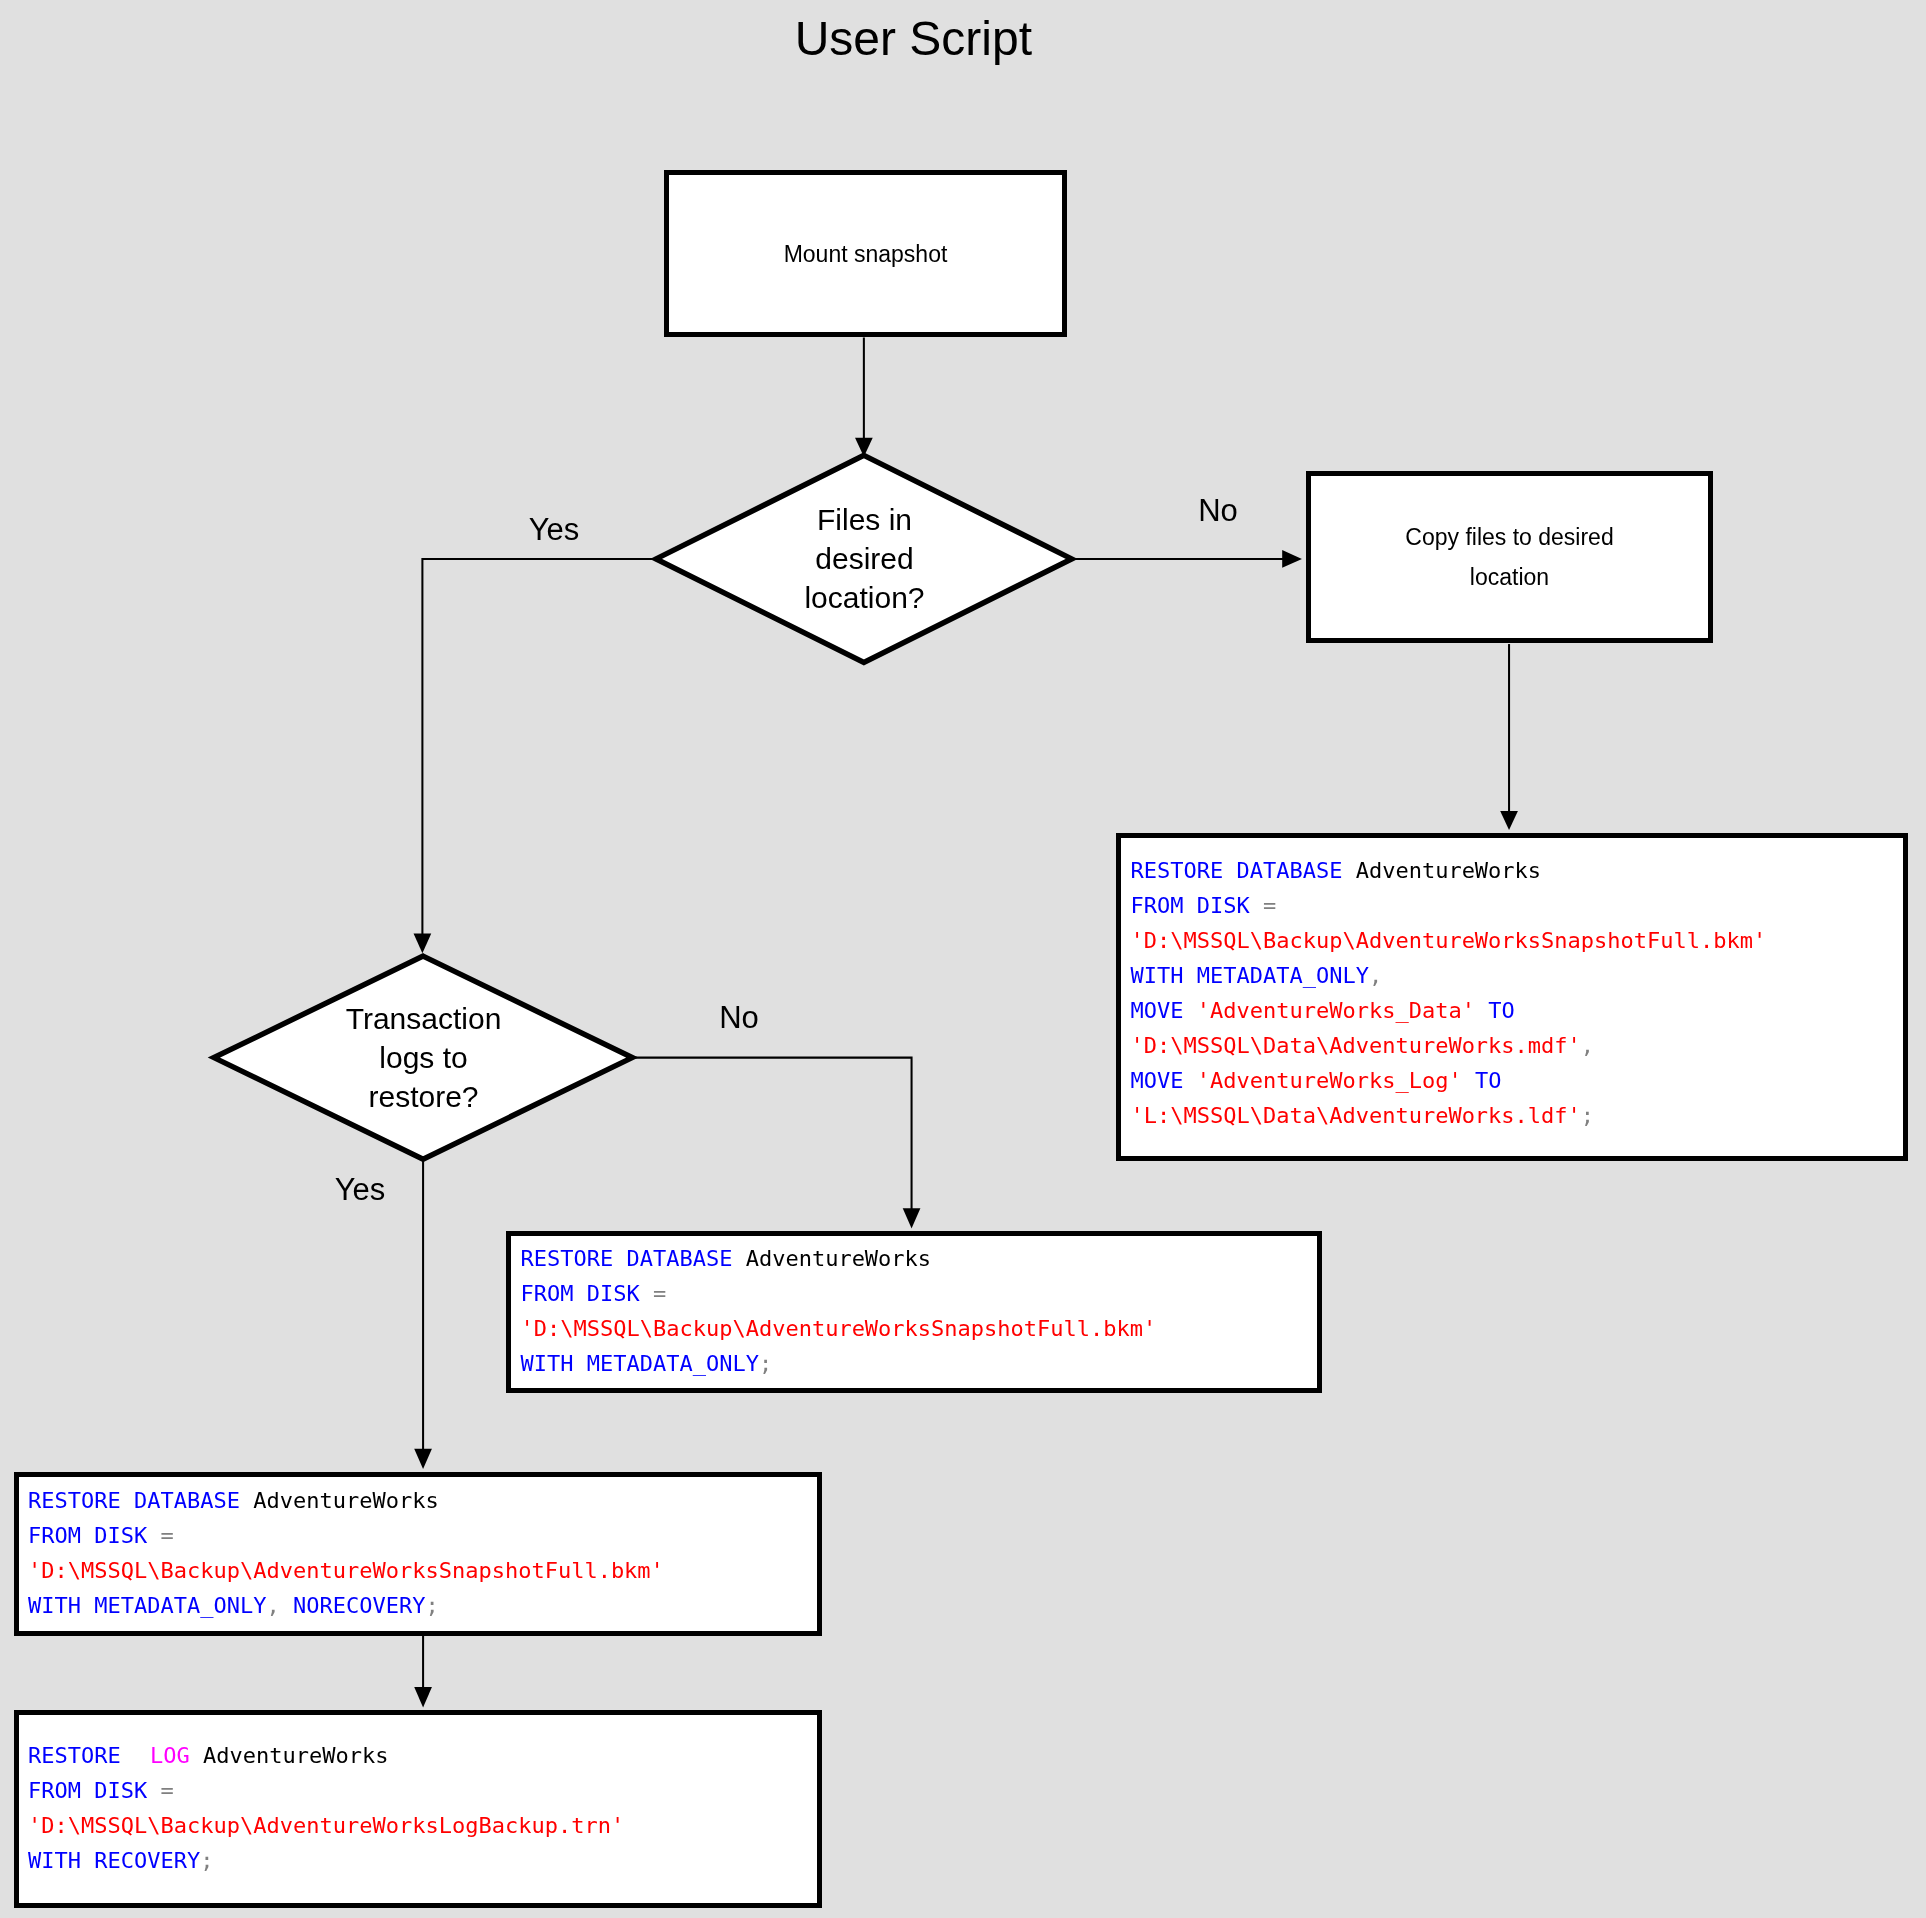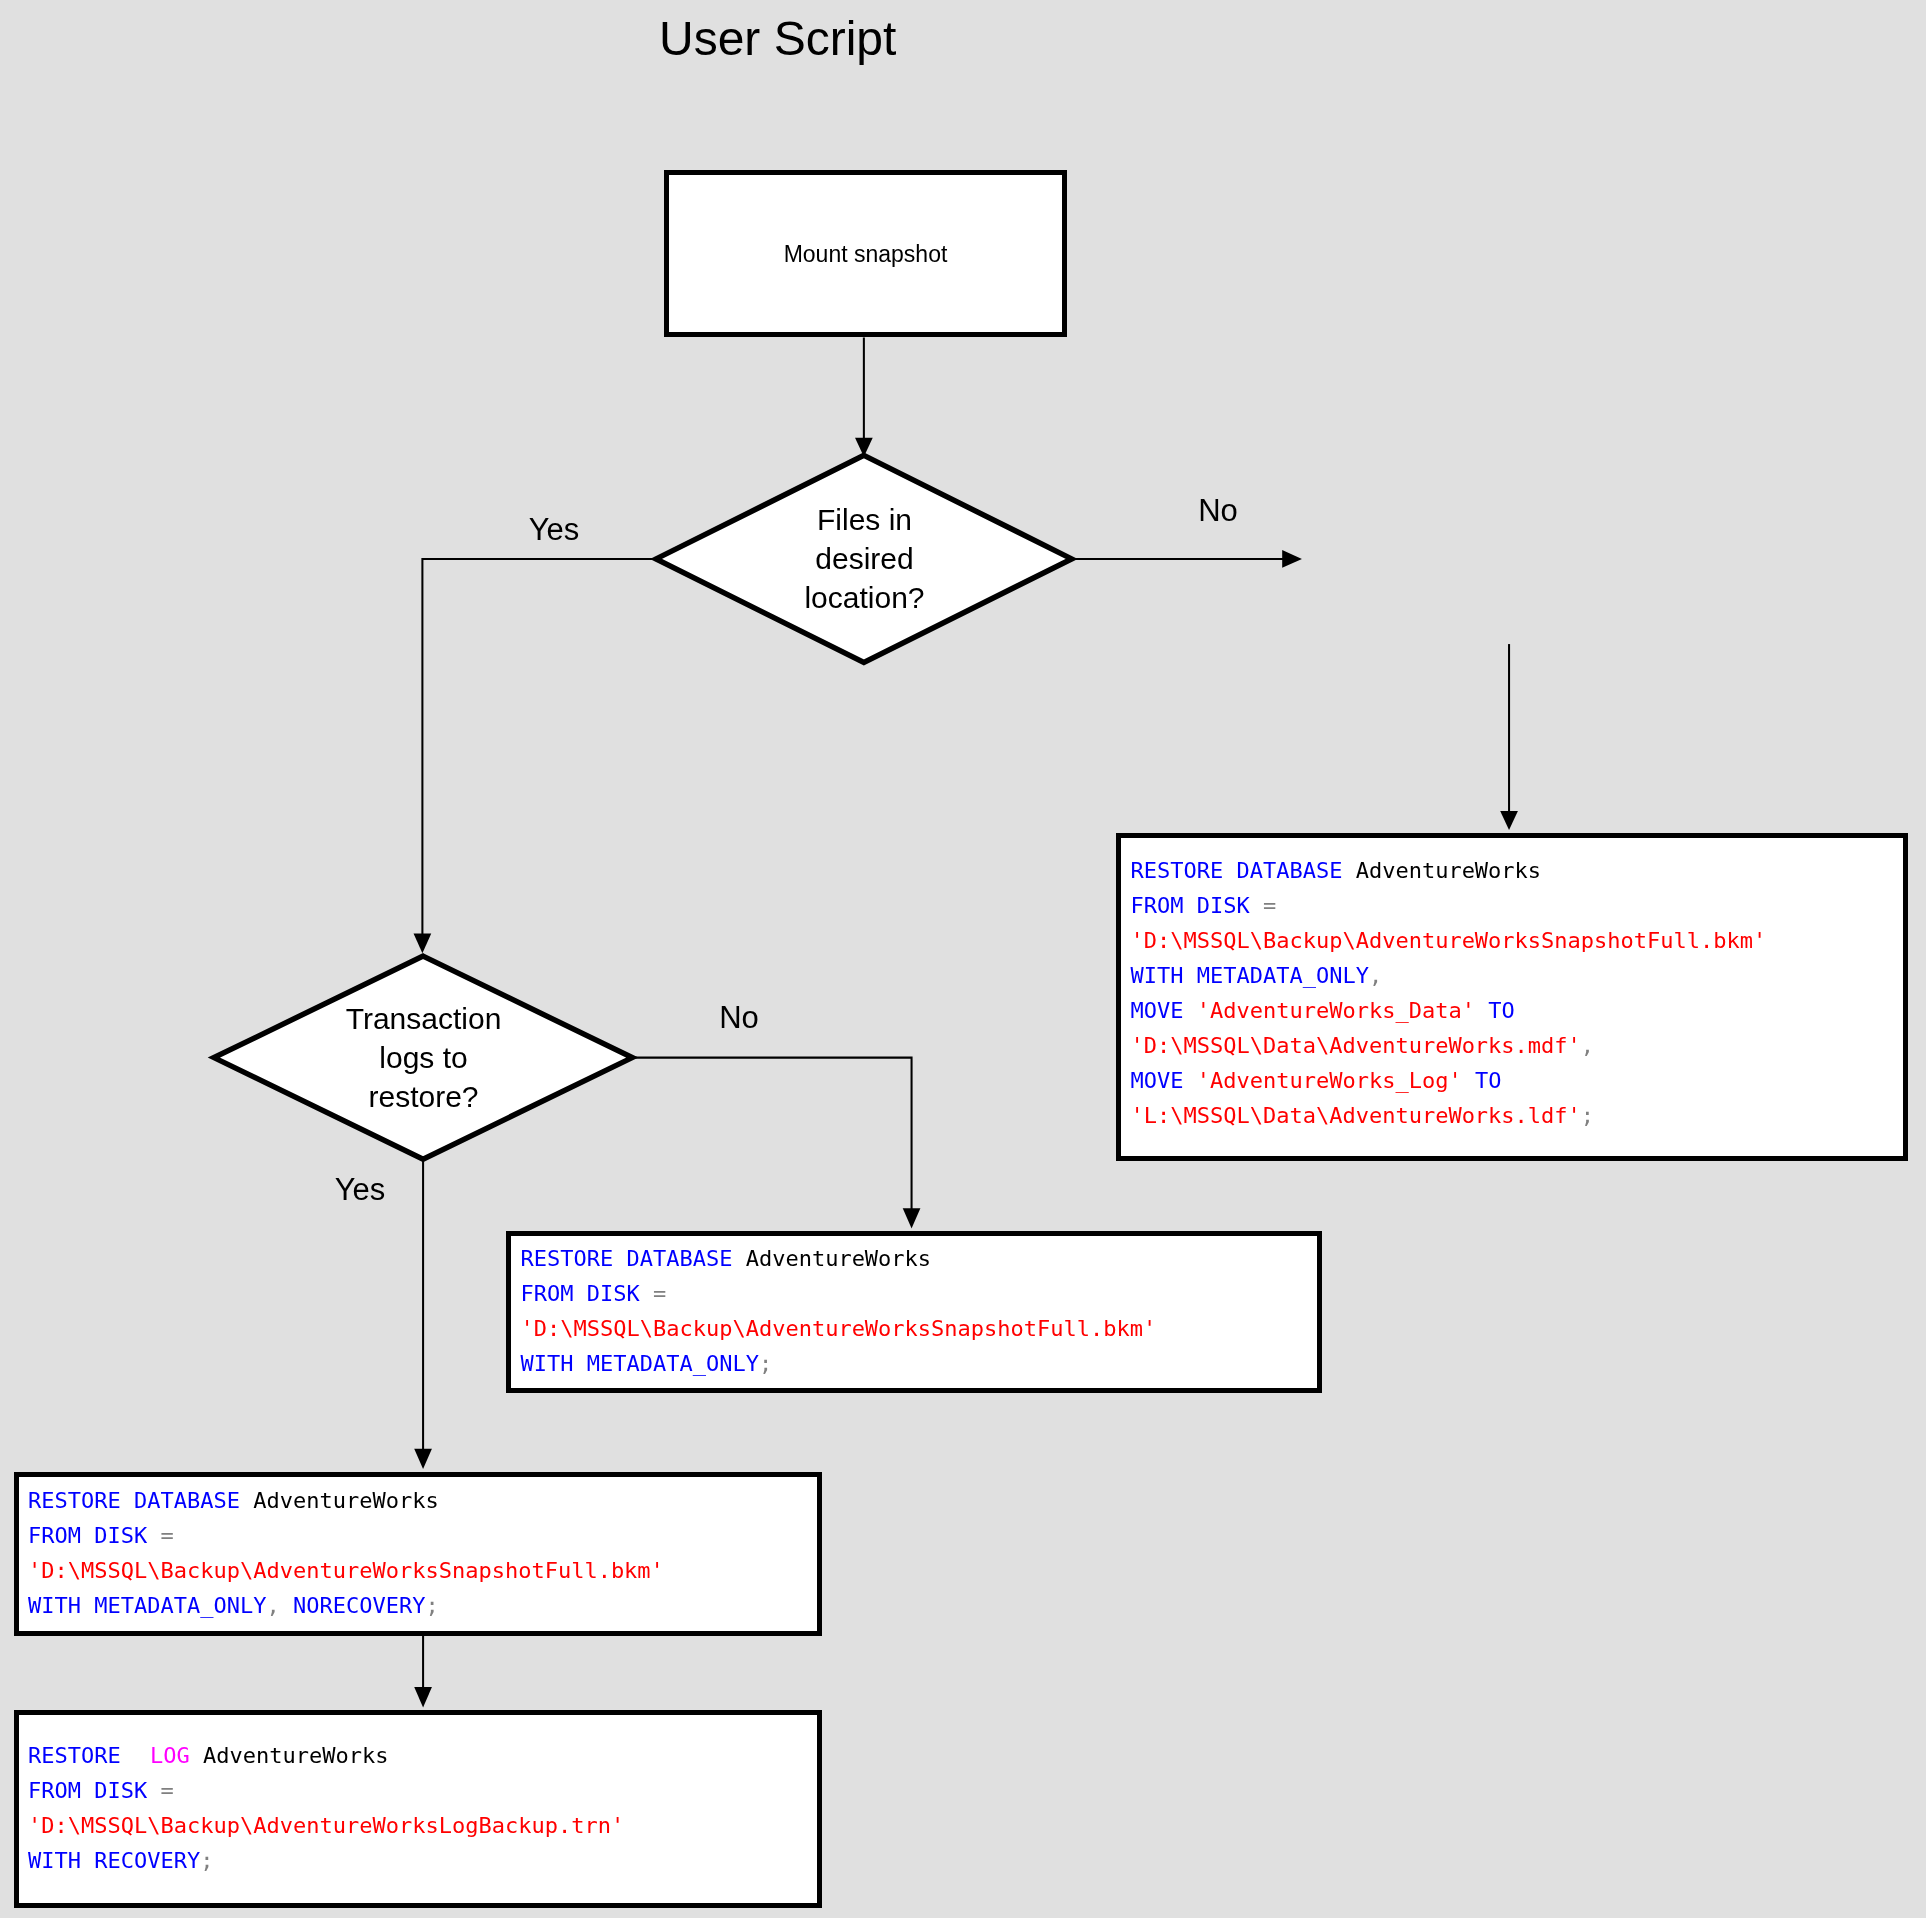--- a/index.html
+++ b/index.html
@@ -9,22 +9,22 @@
   }
   .canvas{
     position:relative;
     width:1926px;
     height:1919px;
     background:var(--bg,#E0E0E0);
     overflow:hidden;
   }
   .title{
     position:absolute;
-    left:659px; top:11px; width:409px;
-    text-align:left;
+    left:623px; top:11px; width:409px;
+    text-align:right;
     font-size:48px;
     color:#000;
     white-space:nowrap;
   }
   svg.wires{
     position:absolute; left:0; top:0;
   }
   .shape{
     position:absolute;
     box-sizing:border-box;
@@ -107,20 +107,26 @@
     <polygon points="608,2476 634,2476 621,2506" fill="#000"></polygon>
 
     <polygon points="1268,668 1573,820 1268,972 963,820" fill="#FFFFFF" stroke="#000" stroke-width="8"></polygon>
     <polygon points="621,1403 928,1552 621,1701 314,1552" fill="#FFFFFF" stroke="#000" stroke-width="8"></polygon>
   </svg>
 
   <div class="shape" style="left:664px;top:170px;width:403px;height:167px;">
     <span>Mount snapshot</span>
   </div>
 
+  <div class="shape" style="left:1306px;top:471px;width:407px;height:172px;">
+    <span>
+      <span style="display:block">Copy files to desired</span>
+      <span style="display:block">location</span>
+    </span>
+  </div>
 
   <div class="dtext" style="left:694px;top:455px;width:341px;height:207px;">
     <div>Files in</div>
     <div>desired</div>
     <div>location?</div>
   </div>
 
   <div class="dtext" style="left:253px;top:956px;width:341px;height:203px;">
     <div>Transaction</div>
     <div>logs to</div>

